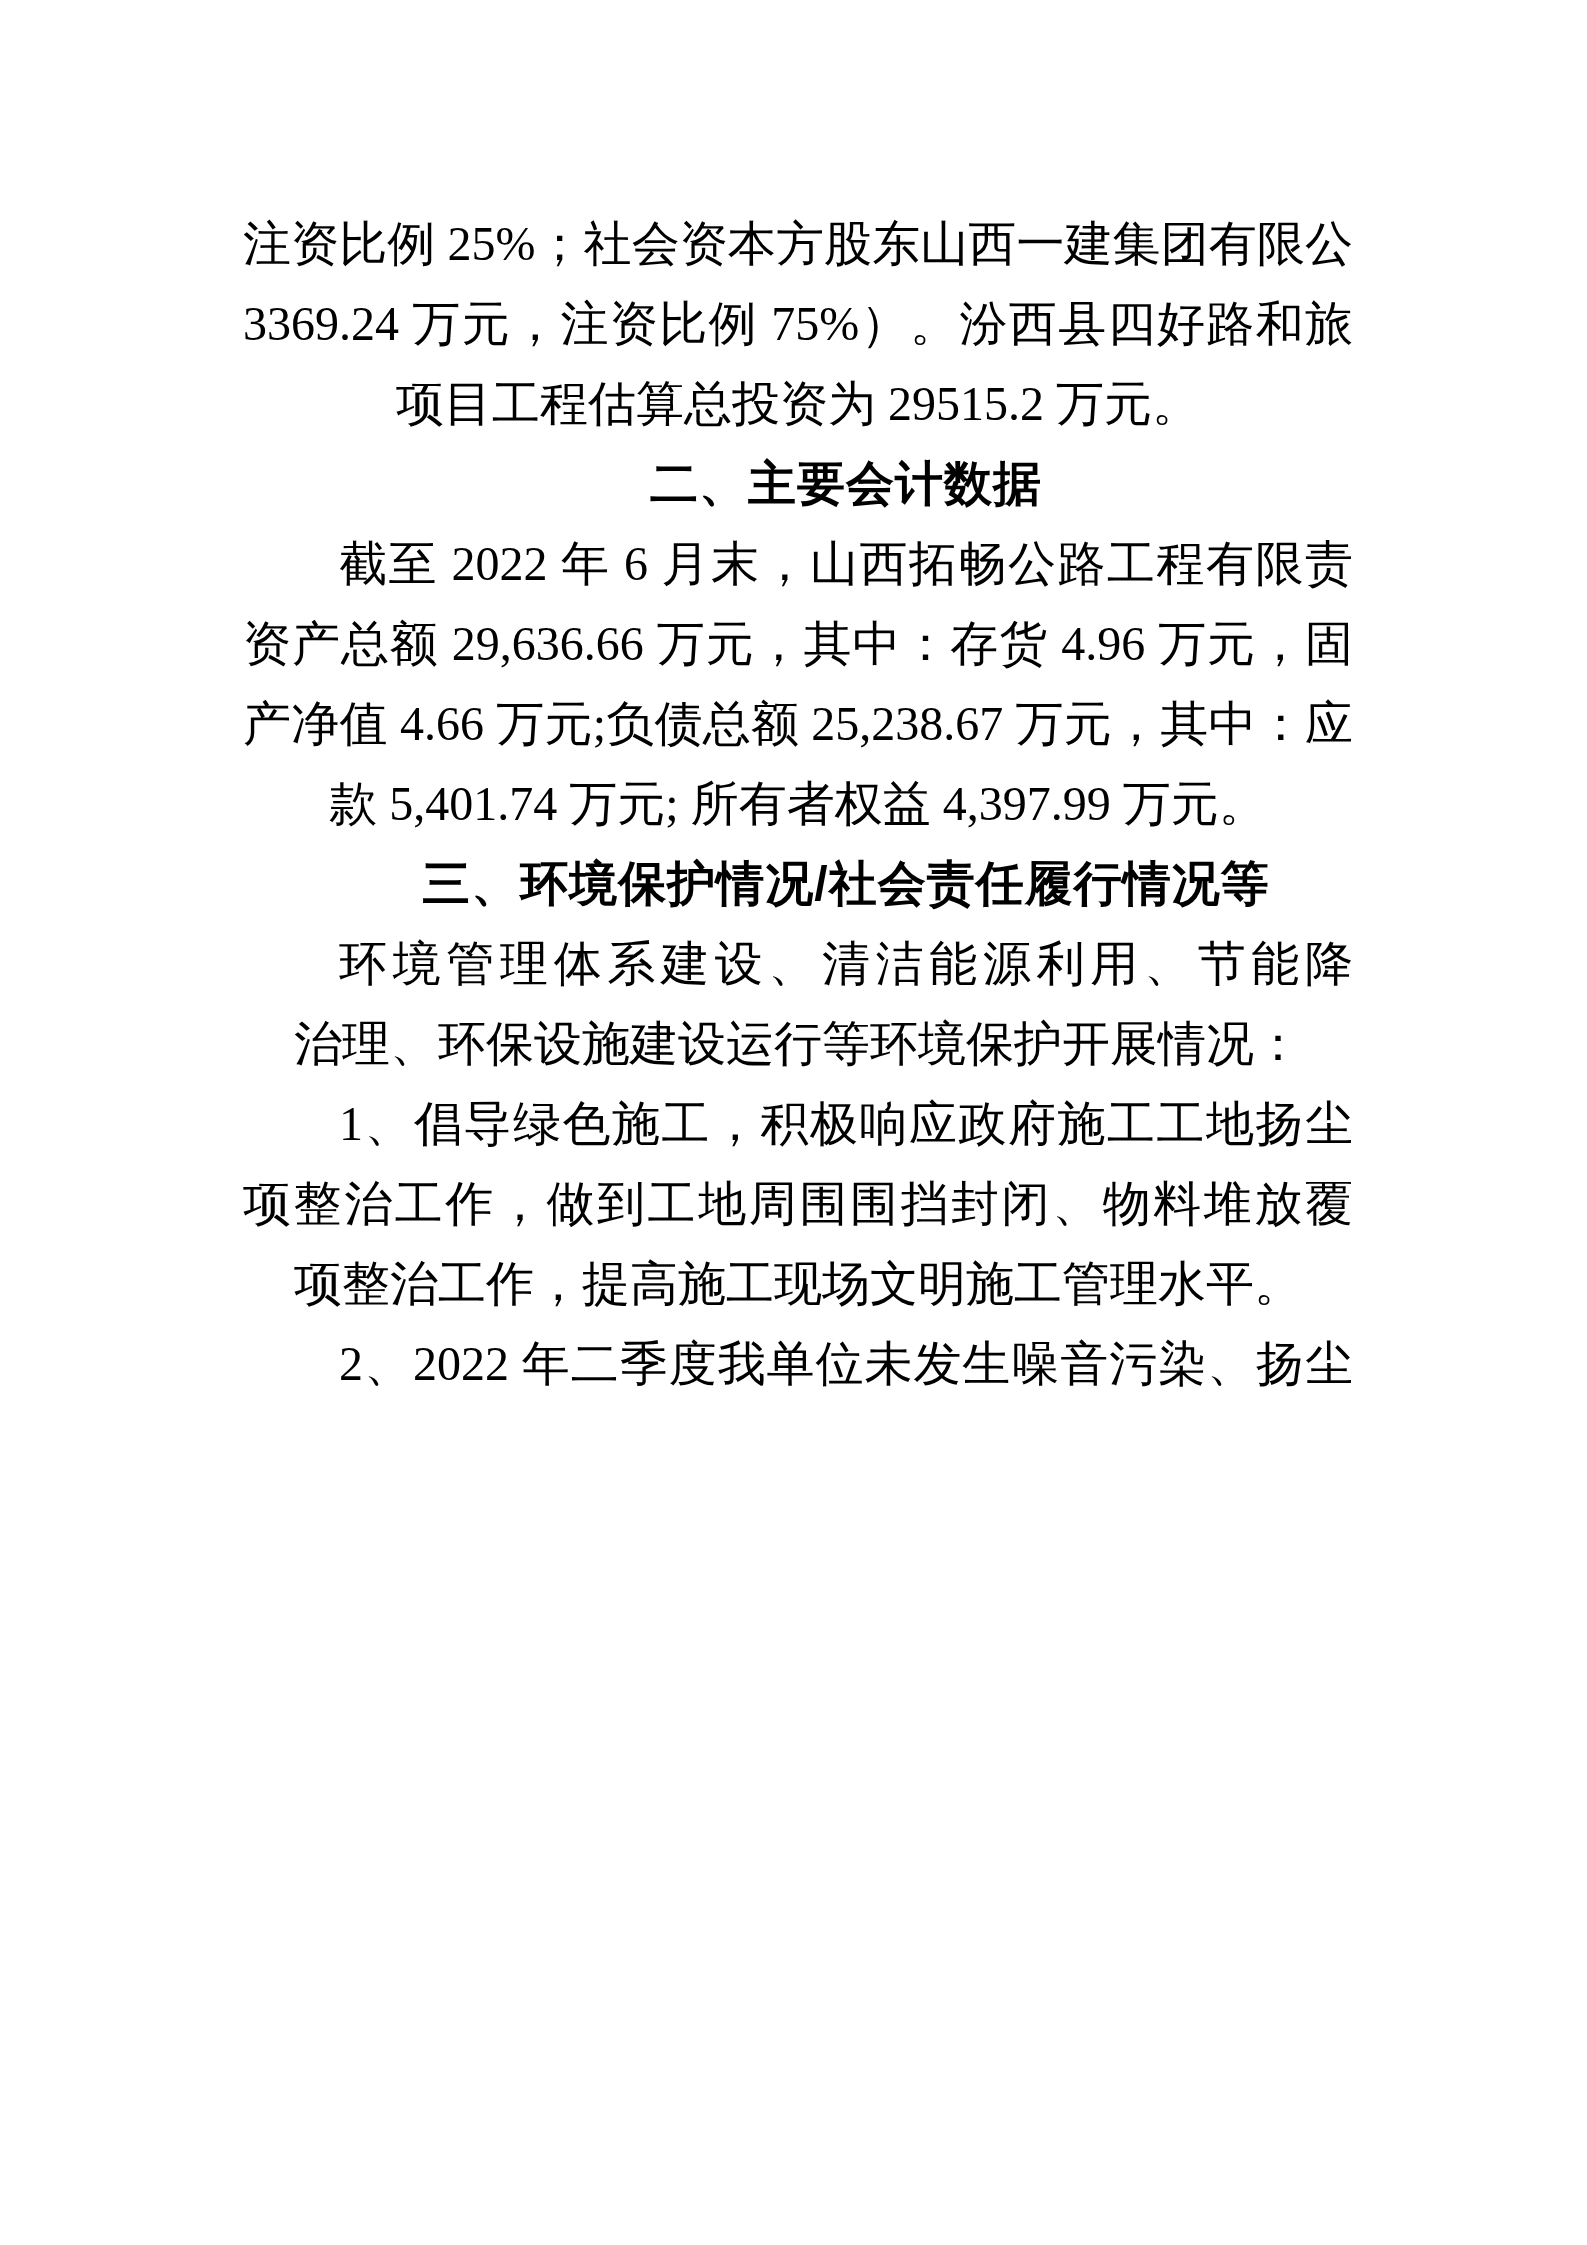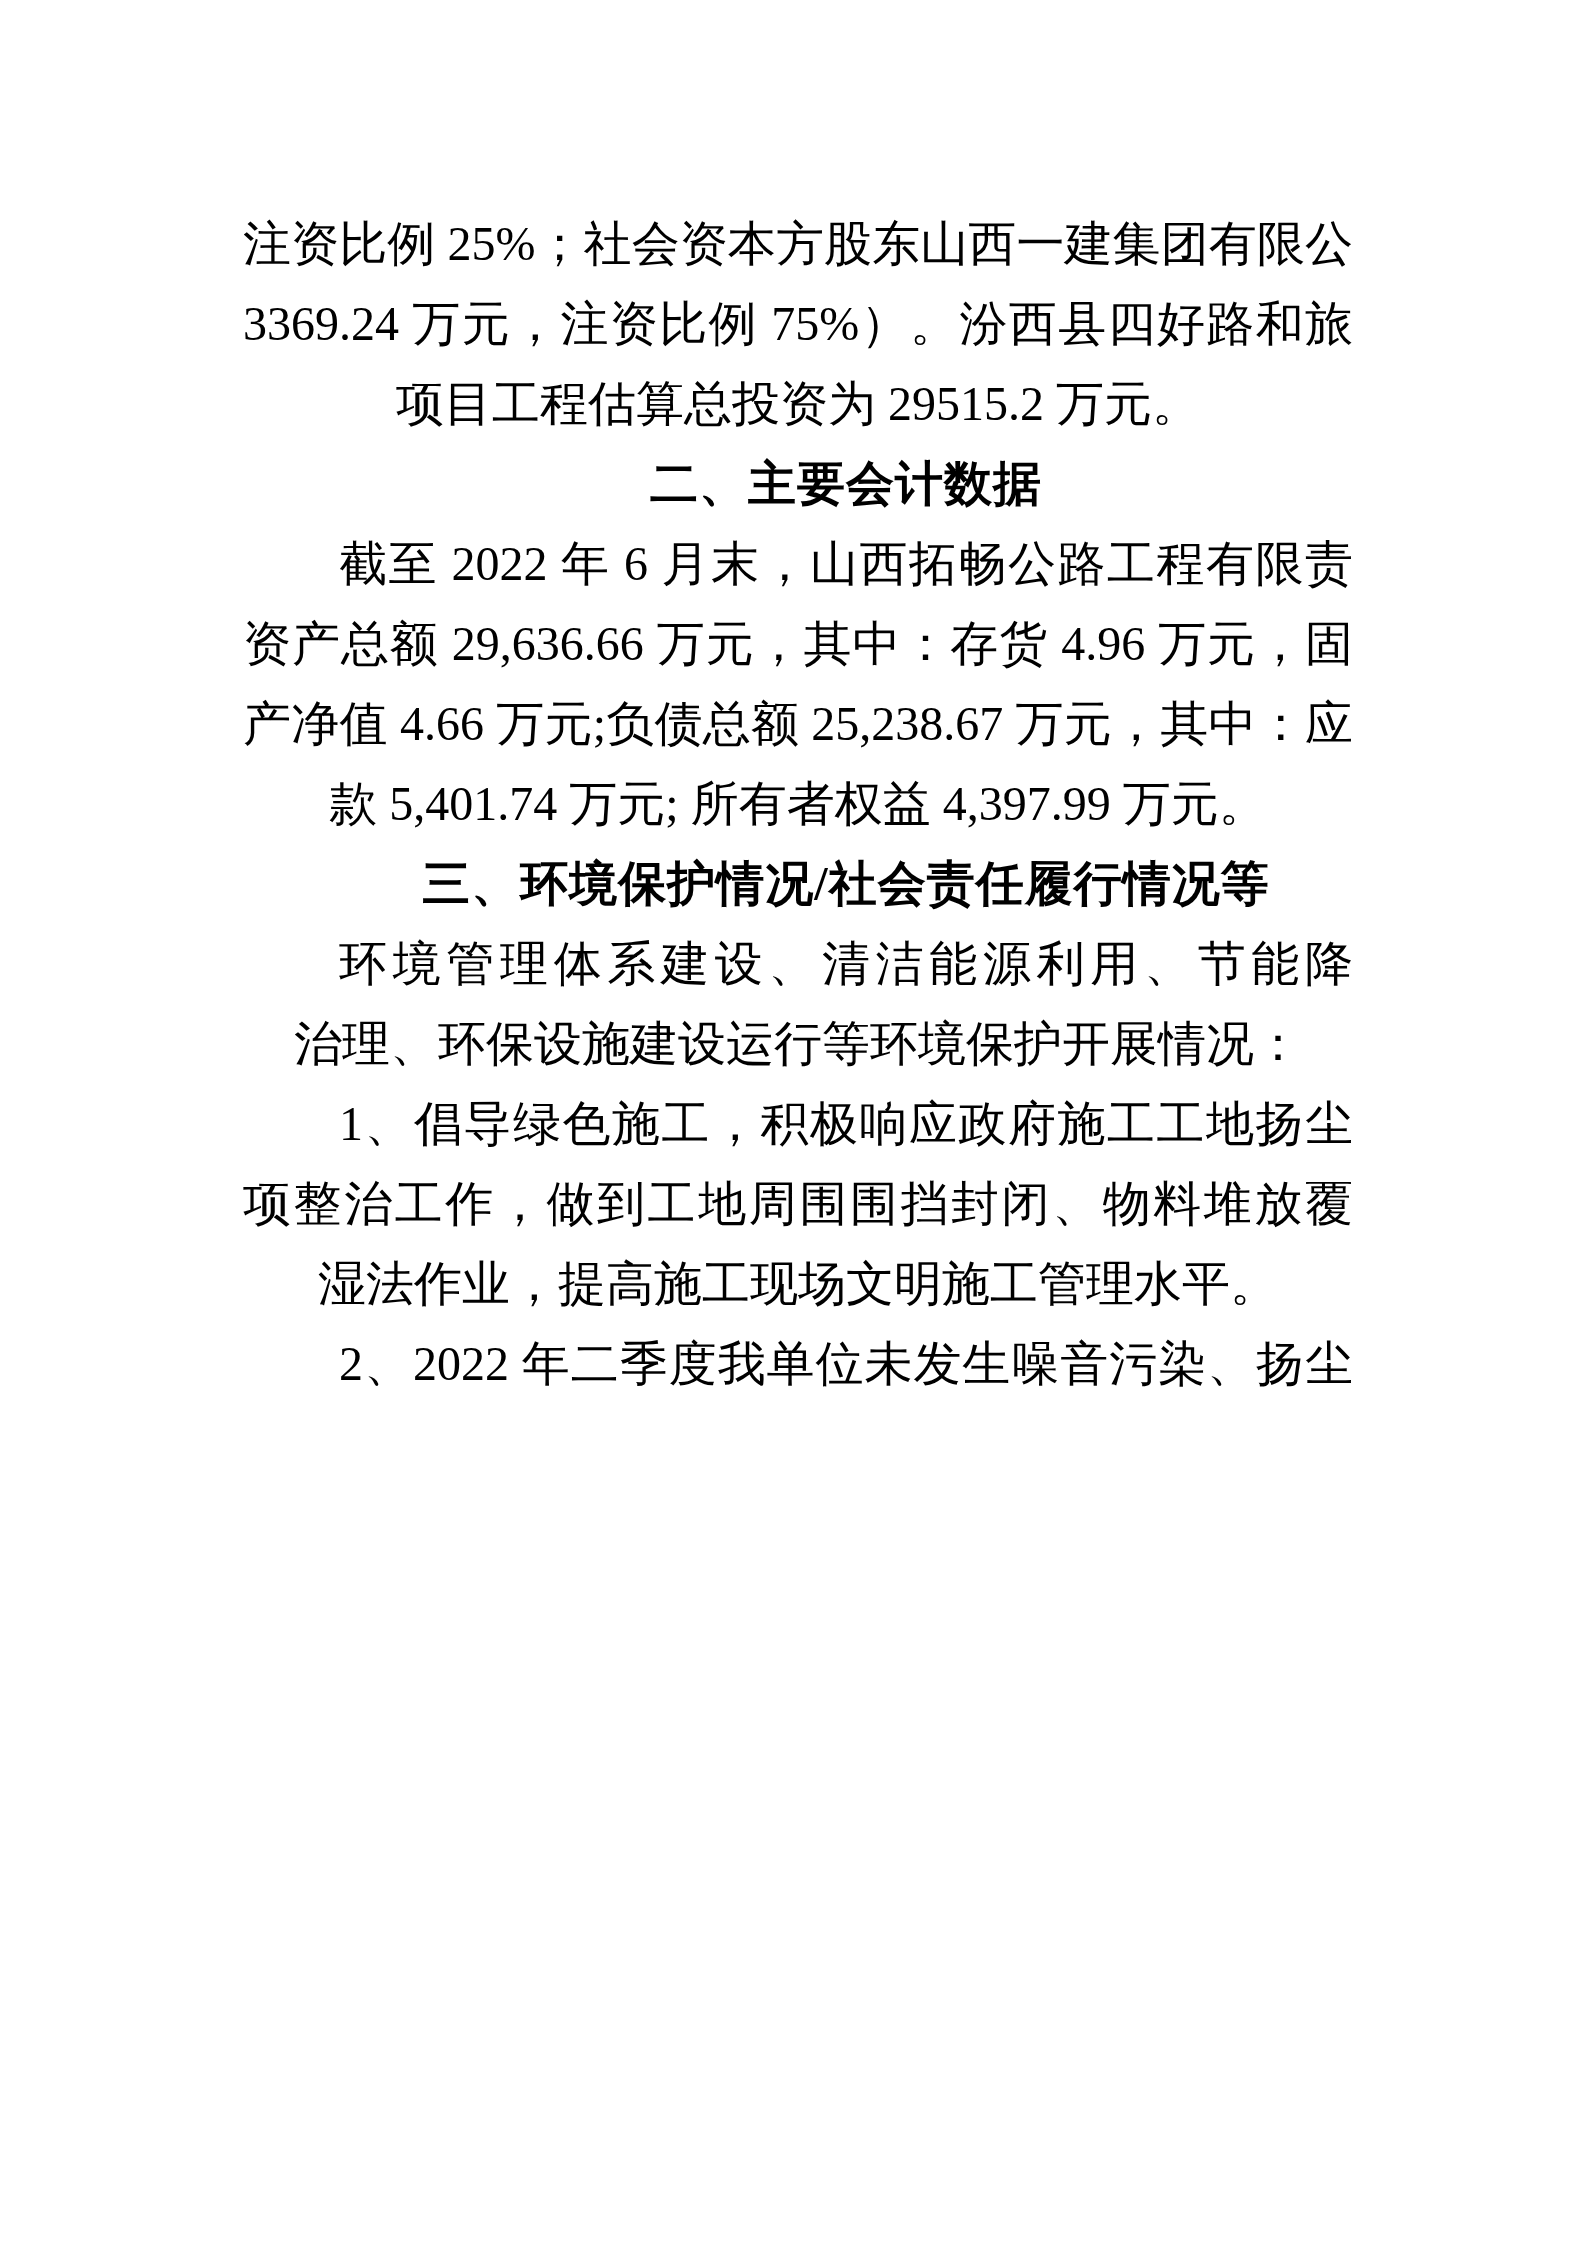--- a/index.html
+++ b/index.html
@@ -31,21 +31,21 @@
     white-space: normal;
   }
   .line.fill {
     text-align: justify;
     text-align-last: justify;
   }
   .line.indent {
     text-indent: 2em;
   }
   .block.heading .line {
-    font-family: Liberation Serif, serif;
+    font-family: Liberation Sans, sans-serif;
     font-weight: 700;
     letter-spacing: 1px;
   }
 </style>
 </head>
 <body>
 
 <div class="page">
   <div class="content" id="doc-root">
       <div class="block paragraph">
@@ -65,19 +65,19 @@
       <div class="block heading">
         <div class="line indent">三、环境保护情况/社会责任履行情况等</div>
       </div>
       <div class="block paragraph">
         <div class="line indent fill">环境管理体系建设、清洁能源利用、节能降耗、“三废”</div>
         <div class="line">治理、环保设施建设运行等环境保护开展情况：</div>
       </div>
       <div class="block paragraph">
         <div class="line indent fill">1、倡导绿色施工，积极响应政府施工工地扬尘污染专</div>
         <div class="line fill">项整治工作，做到工地周围围挡封闭、物料堆放覆盖、工地</div>
-        <div class="line">湿法作业，提高施工现场文明施工管理水平。</div>
+        <div class="line">项整治工作，提高施工现场文明施工管理水平。</div>
       </div>
       <div class="block paragraph">
         <div class="line indent fill">2、2022 年二季度我单位未发生噪音污染、扬尘污染情</div>
       </div>
     </div>
 </div>
 
 </body></html>

